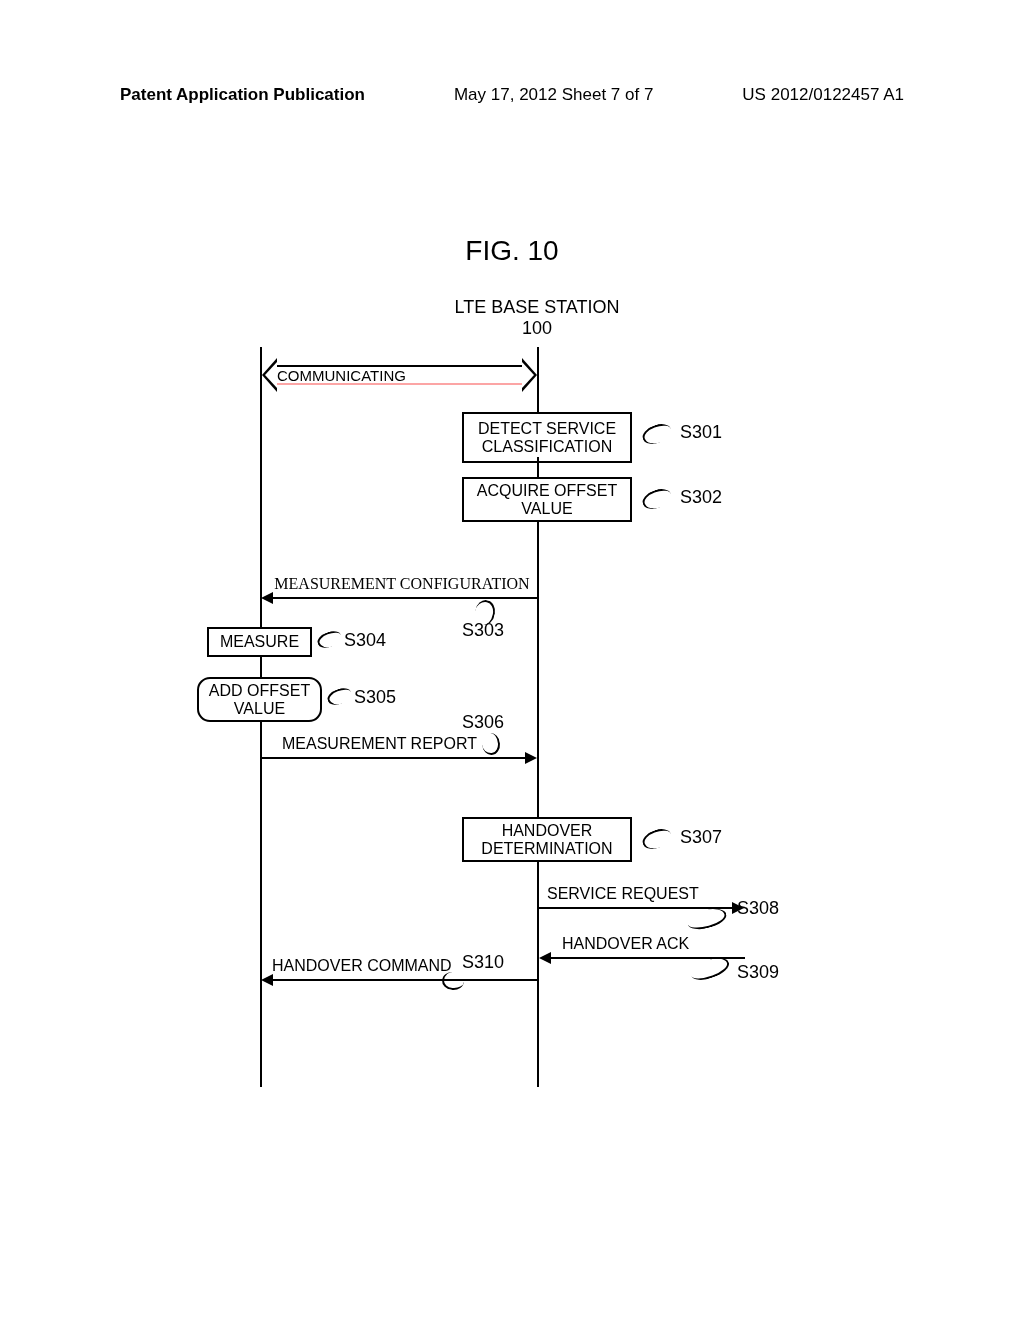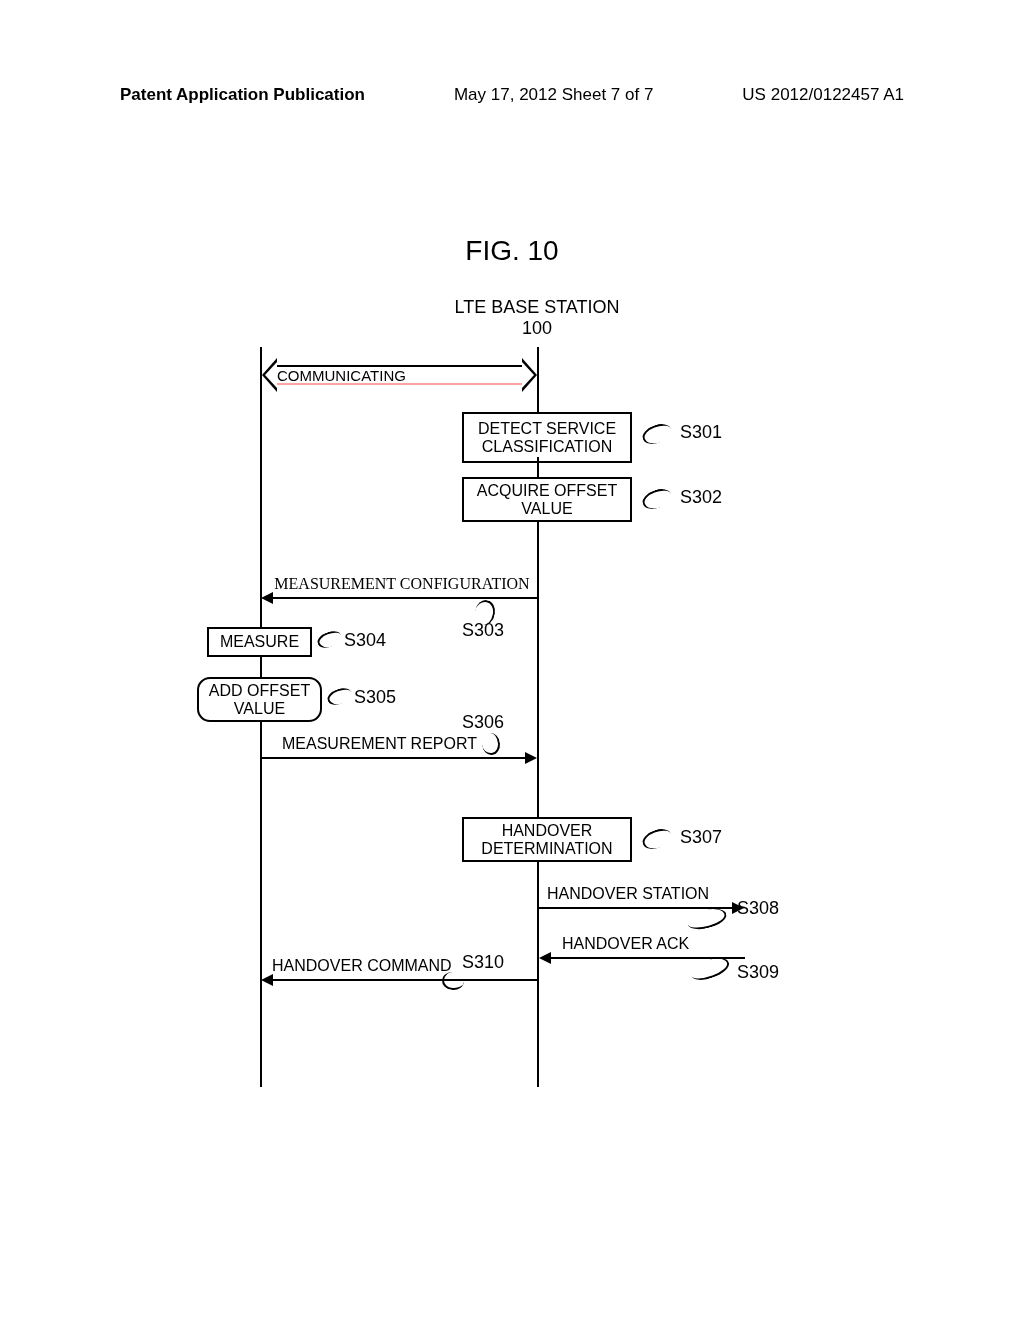--- a/index.html
+++ b/index.html
@@ -210,21 +210,21 @@
   <div class="curve" style="left: 340px; top: 436px; width: 18px; height: 22px; border-top: none; border-left: none; transform: rotate(-5deg);"></div>
   <div class="msg-label" style="left: 140px; top: 438px; width: 230px; text-align: left;">MEASUREMENT REPORT</div>
   <div class="arrow-line" style="left: 120px; top: 460px; width: 265px;"></div>
   <div class="arrow-head-right" style="left: 383px; top: 455px;"></div>
 
   <div class="box" style="left: 320px; top: 520px; width: 170px; height: 45px; white-space: pre-line;">HANDOVER
 DETERMINATION</div>
   <div class="curve" style="left: 500px; top: 533px; width: 30px; height: 18px; border-bottom: none; border-right: none; transform: rotate(-20deg);"></div>
   <div class="step-label" style="left: 538px; top: 530px;">S307</div>
 
-  <div class="msg-label" style="left: 405px; top: 588px; width: 190px; text-align: left;">HANDOVER STATION</div>
+  <div class="msg-label" style="left: 405px; top: 588px; width: 190px; text-align: left;">SERVICE REQUEST</div>
   <div class="arrow-line" style="left: 397px; top: 610px; width: 195px;"></div>
   <div class="arrow-head-right" style="left: 590px; top: 605px;"></div>
   <div class="curve" style="left: 545px; top: 613px; width: 40px; height: 18px; border-top: none; border-left: none; transform: rotate(-15deg);"></div>
   <div class="step-label" style="left: 595px; top: 601px;">S308</div>
 
   <div class="msg-label" style="left: 420px; top: 638px; width: 150px; text-align: left;">HANDOVER ACK</div>
   <div class="arrow-line" style="left: 408px; top: 660px; width: 195px;"></div>
   <div class="arrow-head-left" style="left: 397px; top: 655px;"></div>
   <div class="curve" style="left: 548px; top: 663px; width: 40px; height: 18px; border-top: none; border-left: none; transform: rotate(-20deg);"></div>
   <div class="step-label" style="left: 595px; top: 665px;">S309</div>

